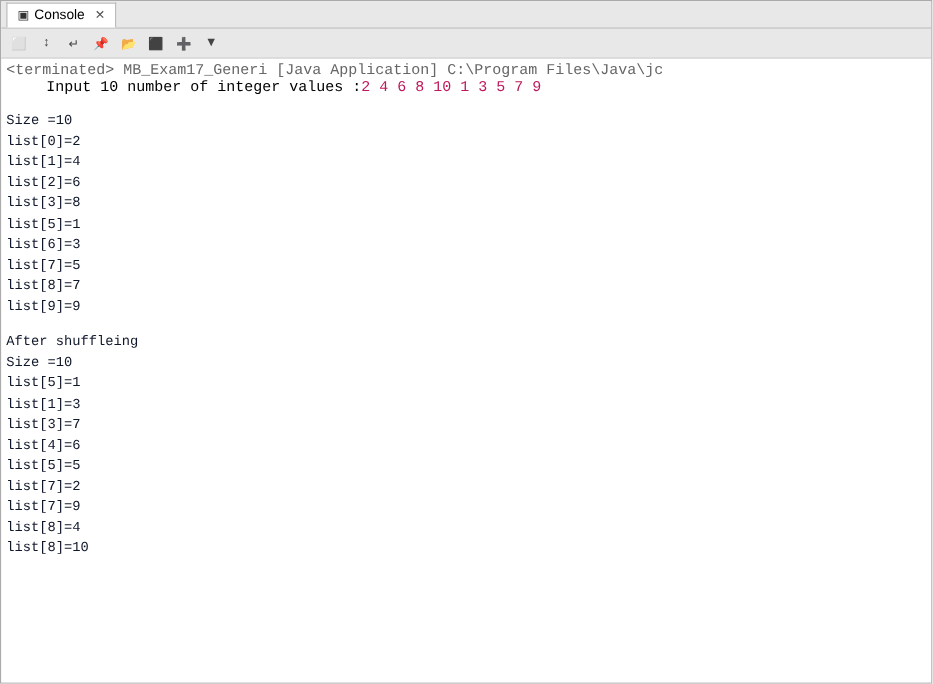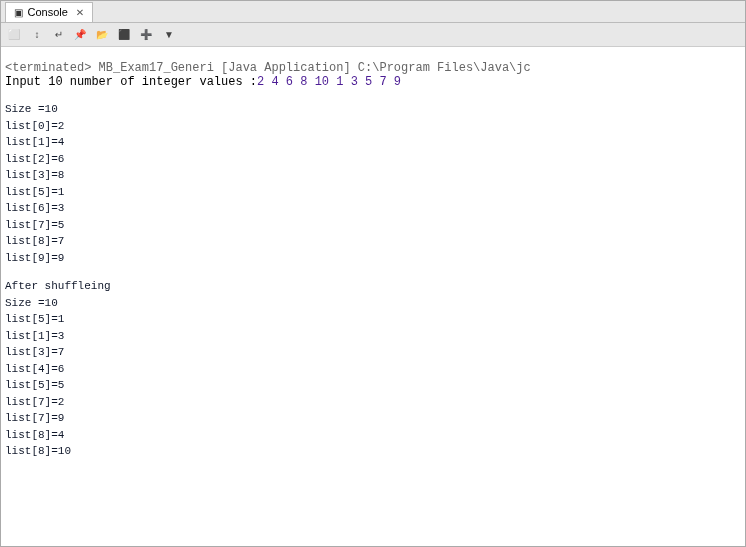--- a/index.html
+++ b/index.html
@@ -78,44 +78,45 @@
       border: 1px solid transparent;
       cursor: pointer;
       font-size: 10px;
       color: #444;
     }
 
     .console-content {
       flex: 1;
       overflow-y: auto;
       overflow-x: auto;
-      padding: 14px 4px;
+      padding: 2px 4px;
       background: #fff;
     }
 
     .header-line {
       color: #666;
       font-size: 12px;
       font-family: 'Courier New', Courier, monospace;
       white-space: nowrap;
     }
 
     .input-line {
       color: #000;
       font-size: 12px;
       font-family: 'Courier New', Courier, monospace;
       white-space: nowrap;
     }
 
     .input-label {
       color: #000;
+      margin-left: 32px;
     }
 
     .input-values {
-      color: #4c1d95;
+      color: #be185d;
     }
 
     .output-block {
       color: #0f172a;
       font-size: 11px;
       font-family: 'Courier New', Courier, monospace;
       line-height: 1.5;
       white-space: nowrap;
     }
 

